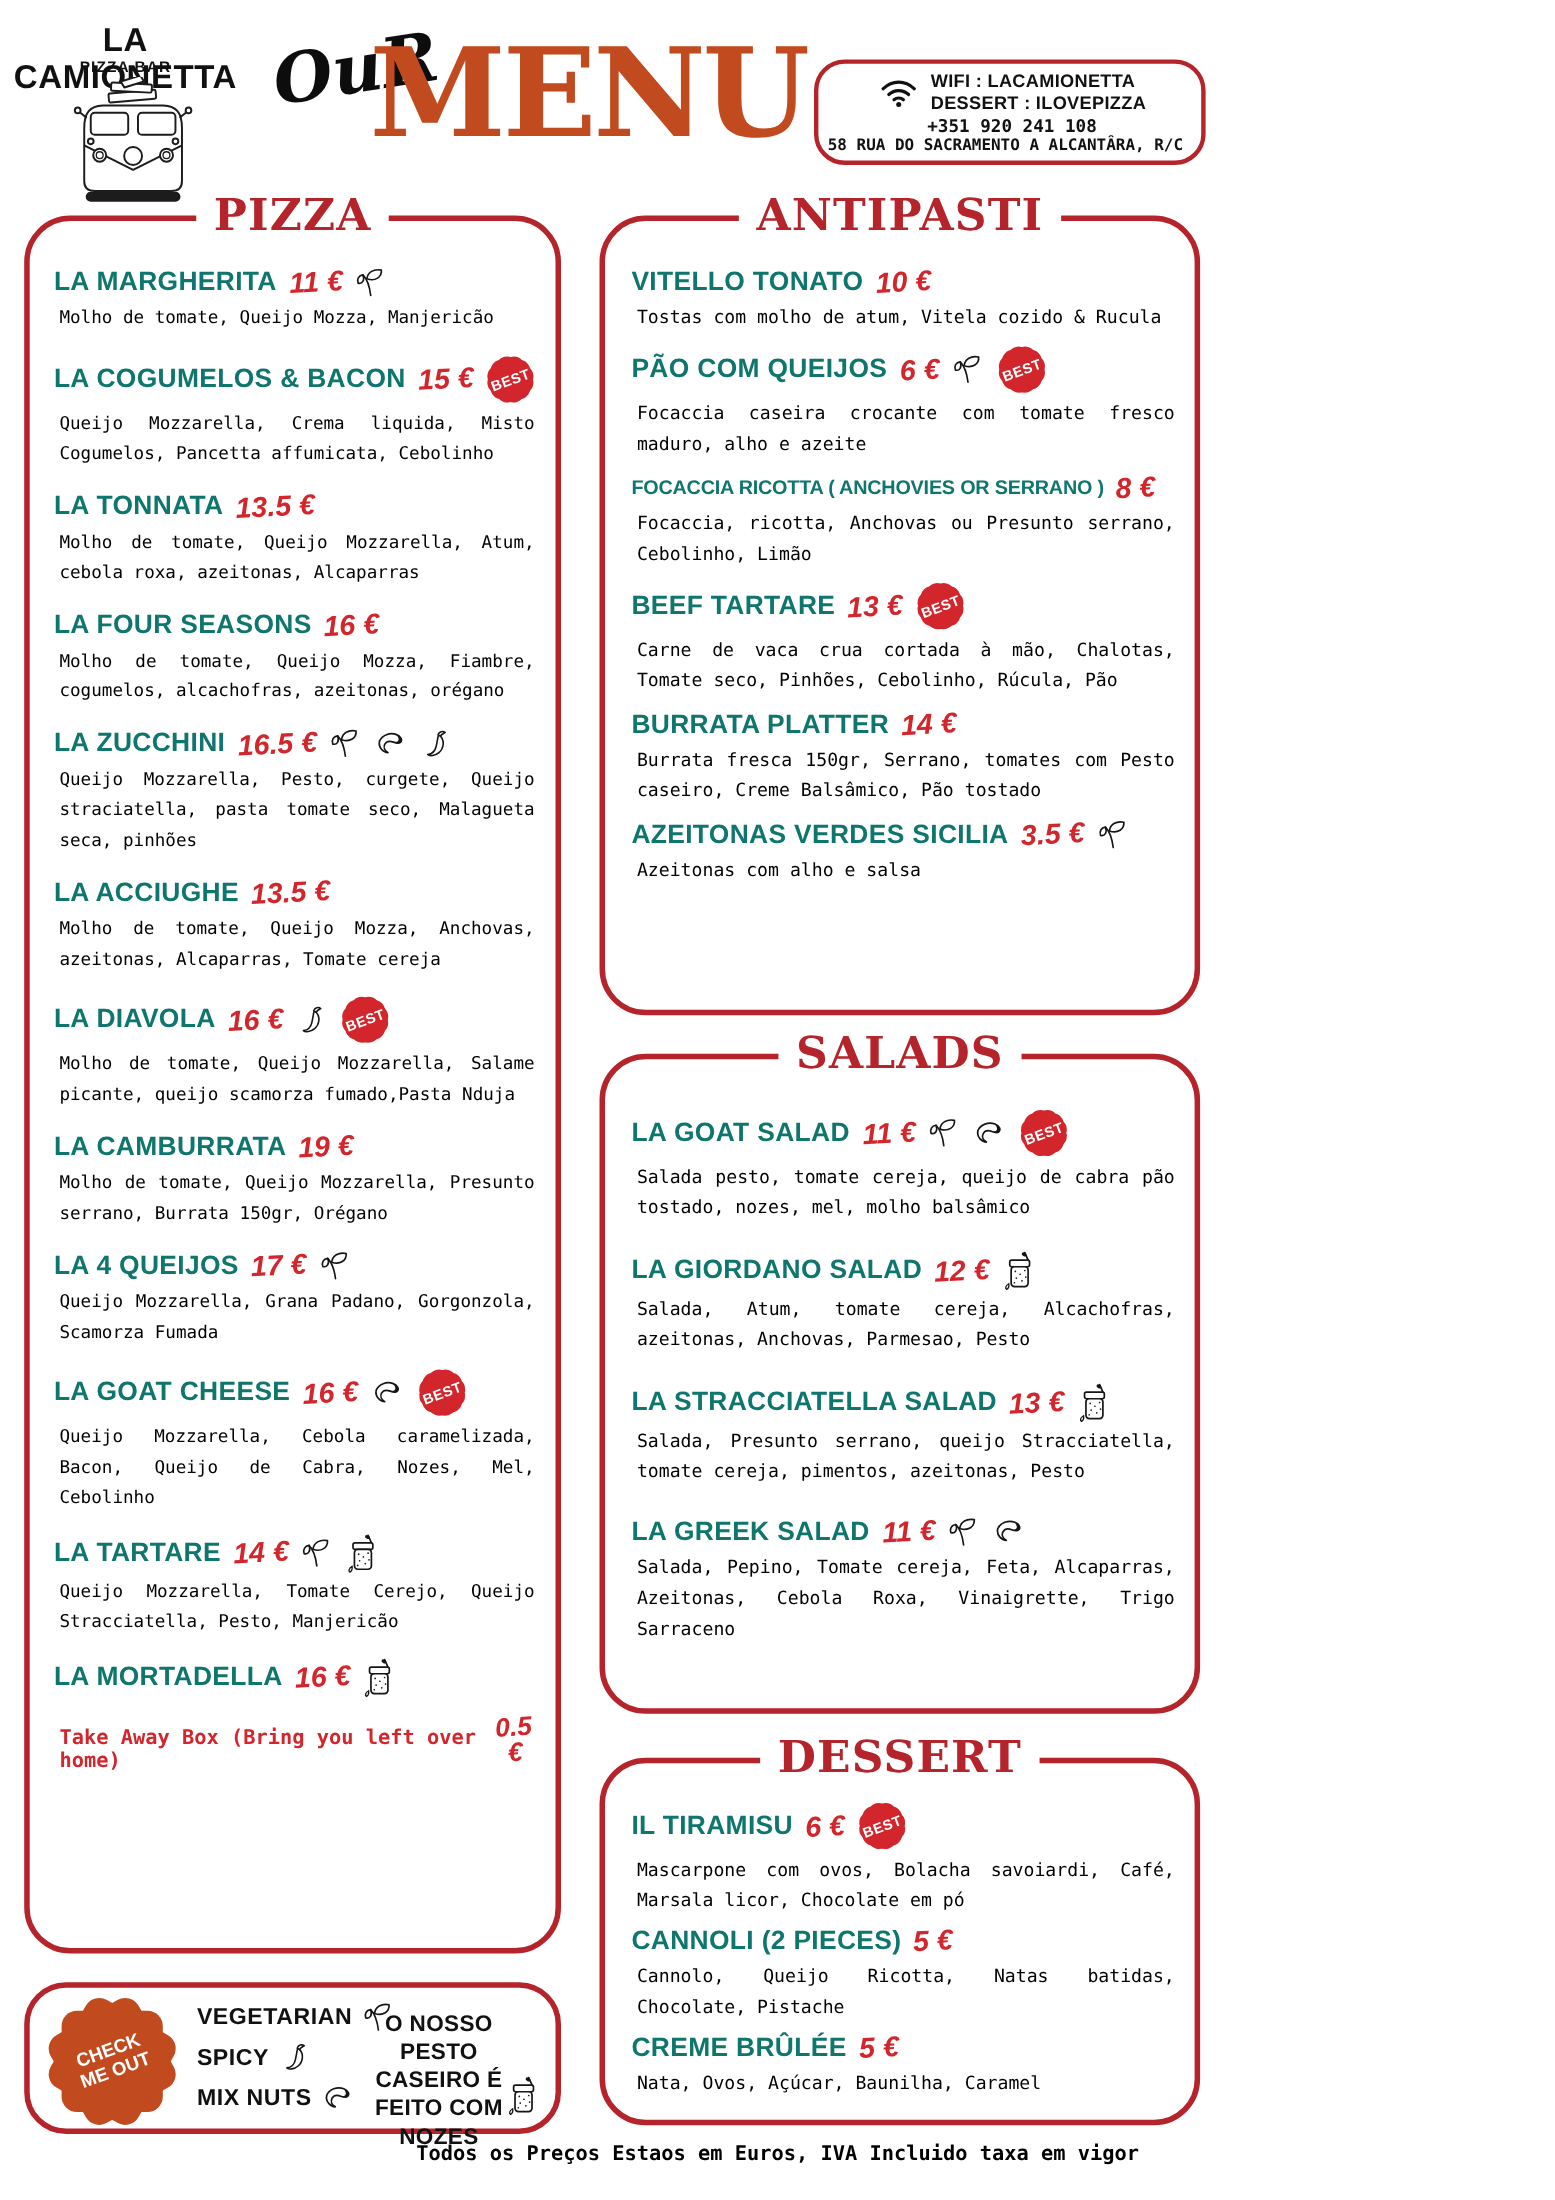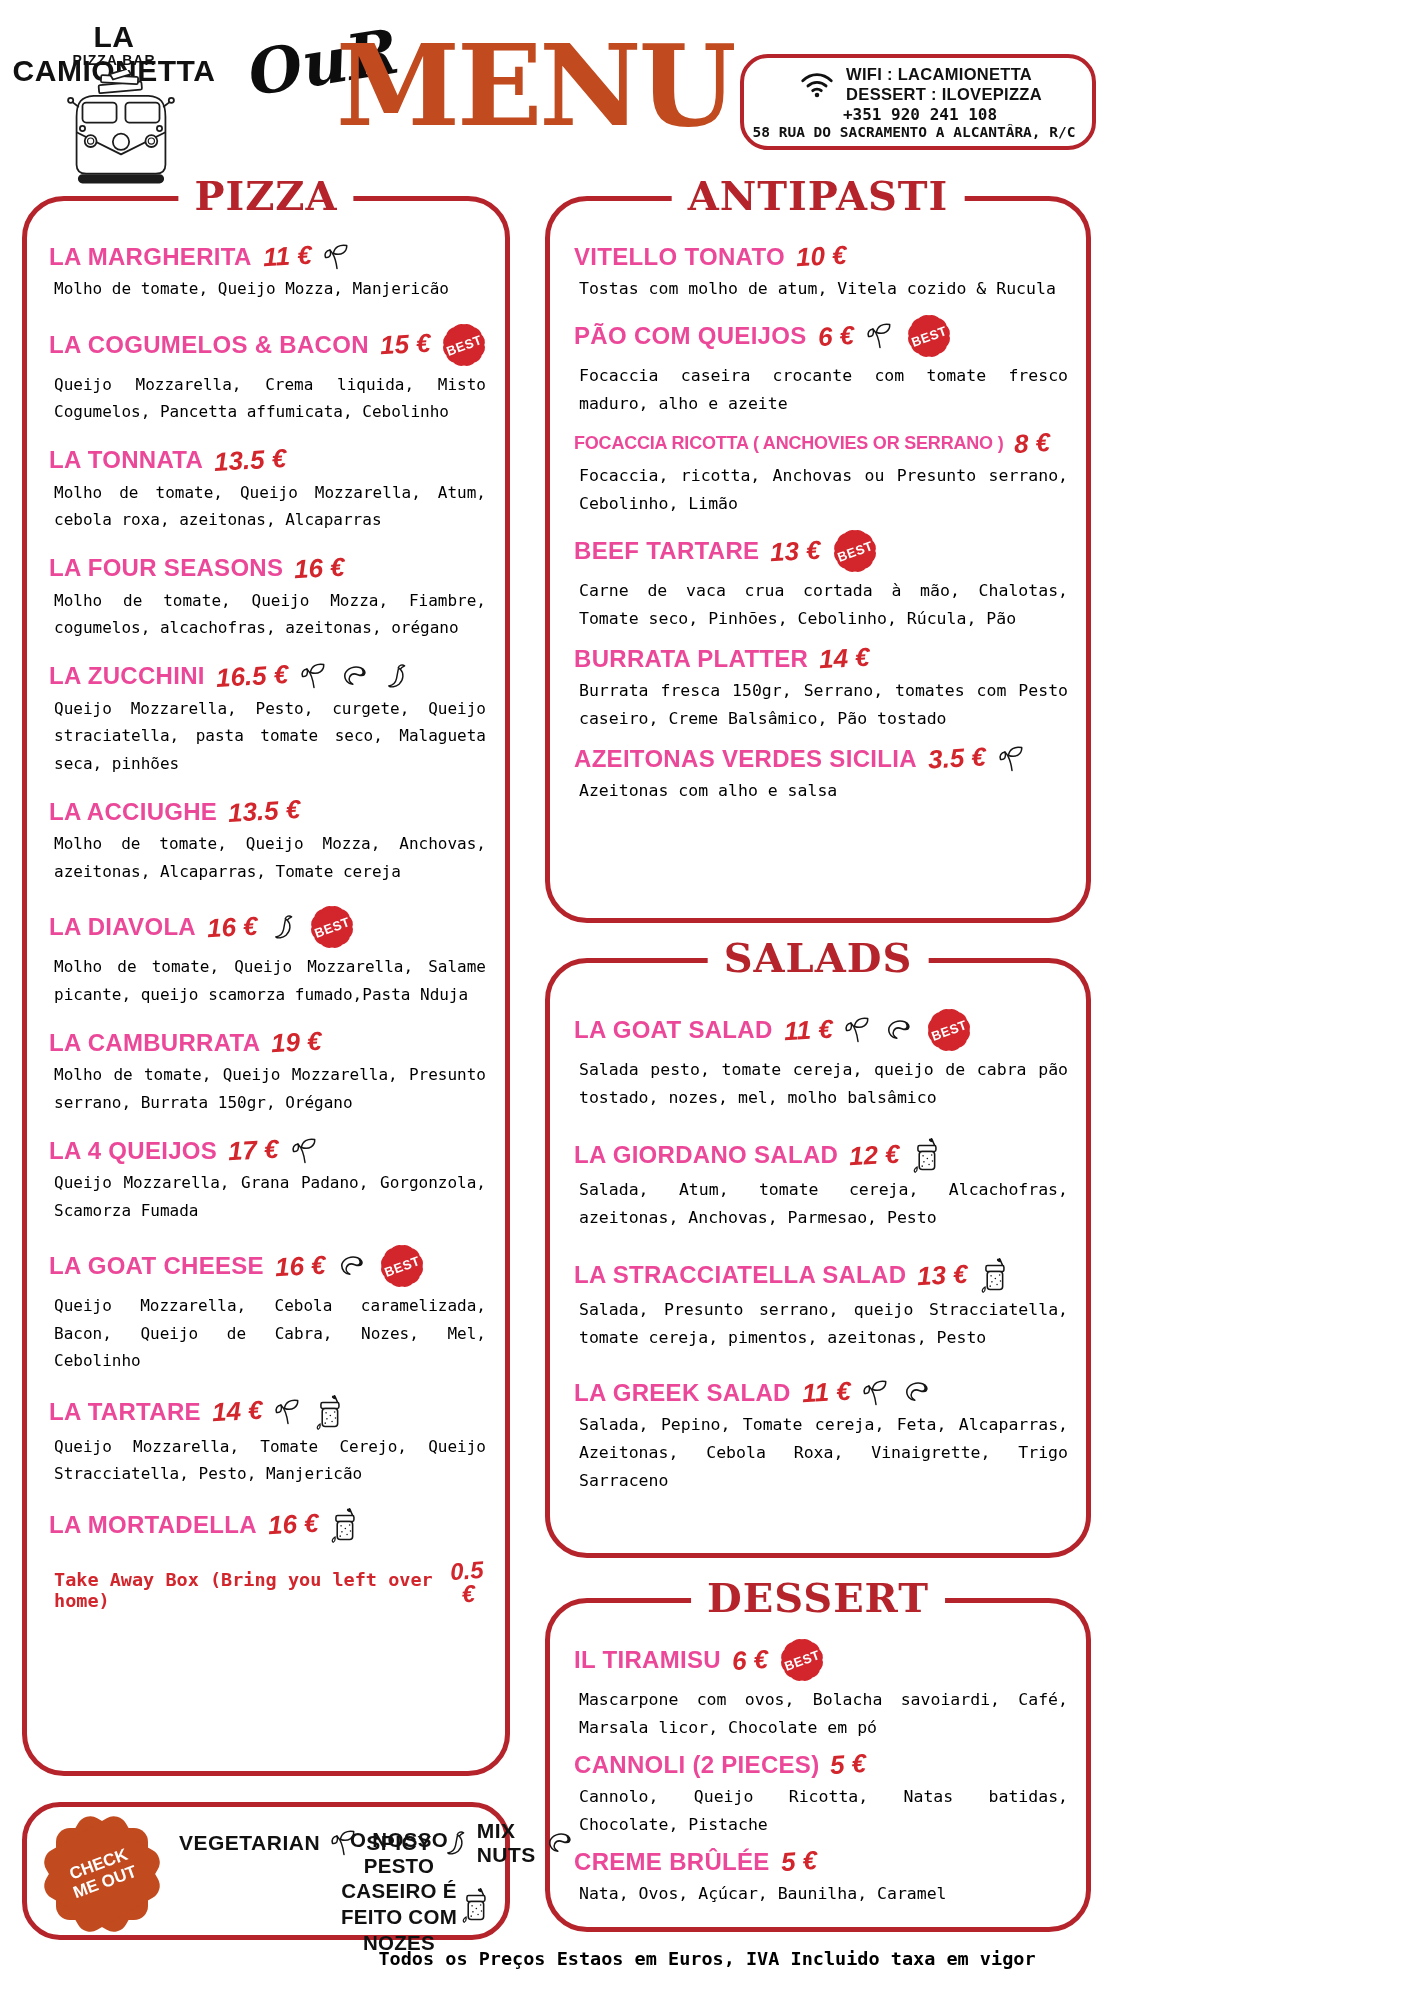--- a/index.html
+++ b/index.html
@@ -32,21 +32,21 @@
   .box-pizza{left:22px;top:196px;width:488px;height:1580px;padding:40px 19px 8px 22px;}
   .box-antipasti{left:545px;top:196px;width:546px;height:727px;padding:40px 18px 8px 24px;}
   .box-salads{left:545px;top:958px;width:546px;height:600px;padding:44px 18px 8px 24px;}
   .box-dessert{left:545px;top:1598px;width:546px;height:334px;padding:34px 18px 6px 24px;}
 
   .item{margin-bottom:19px;}
   .box-antipasti .item{margin-bottom:10px;}
   .box-salads .item{margin-bottom:25px;}
   .box-dessert .item{margin-bottom:7px;}
   .head{display:flex;align-items:center;gap:11px;flex-wrap:nowrap;}
-  .nm{font-weight:bold;font-size:24px;letter-spacing:.3px;white-space:nowrap;color:#ec4899;}
+  .nm{font-weight:bold;font-size:24px;letter-spacing:.3px;white-space:nowrap;color:#0f766e;}
   .nm.long{font-size:18px;letter-spacing:-.2px;}
   .pr{font-weight:bold;font-style:italic;font-size:26px;color:var(--price);white-space:nowrap;
       transform:rotate(-3deg);}
   .desc{font-family:"DejaVu Sans Mono",monospace;font-size:16px;line-height:1.72;color:#000;
         text-align:justify;margin-top:3px;padding-left:5px;}
   .box-antipasti .desc,.box-salads .desc,.box-dessert .desc{font-size:16.5px;line-height:1.7;}
   .mi{display:inline-flex;align-items:center;}
   .mi svg{display:block;}
 
   
@@ -65,21 +65,21 @@
 
   
   .box-legend{left:22px;top:1802px;width:488px;height:138px;border-radius:38px;}
   .check-badge{position:absolute;left:16px;top:8px;width:118px;height:118px;}
   .check-badge .burst{position:absolute;inset:13px;background:var(--orange);border-radius:14px;}
   .check-badge .burst.b2{transform:rotate(30deg);}
   .check-badge .burst.b3{transform:rotate(60deg);}
   .check-badge .bt{position:absolute;inset:0;display:flex;align-items:center;justify-content:center;
                    text-align:center;color:#fff;font-weight:bold;font-size:17px;line-height:1.1;
                    transform:rotate(-20deg);padding:0 22px;}
-  .leg-rows{position:absolute;left:152px;top:12px;display:flex;flex-direction:row;gap:7px;}
+  .leg-rows{position:absolute;left:152px;top:12px;display:flex;flex-direction:column;gap:7px;}
   .leg-row{display:flex;align-items:center;gap:9px;}
   .leg-label{font-weight:bold;font-size:21px;letter-spacing:.5px;}
   .leg-note{position:absolute;left:288px;top:20px;width:168px;text-align:center;font-weight:bold;
             font-size:20.5px;line-height:1.25;letter-spacing:.3px;}
   .leg-jar{position:absolute;right:14px;bottom:12px;}
 
   .footer{position:absolute;left:0;top:1948px;width:100%;text-align:center;
           font-family:"DejaVu Sans Mono",monospace;font-weight:bold;font-size:18.5px;color:#000;}
 </style>
 </head>

